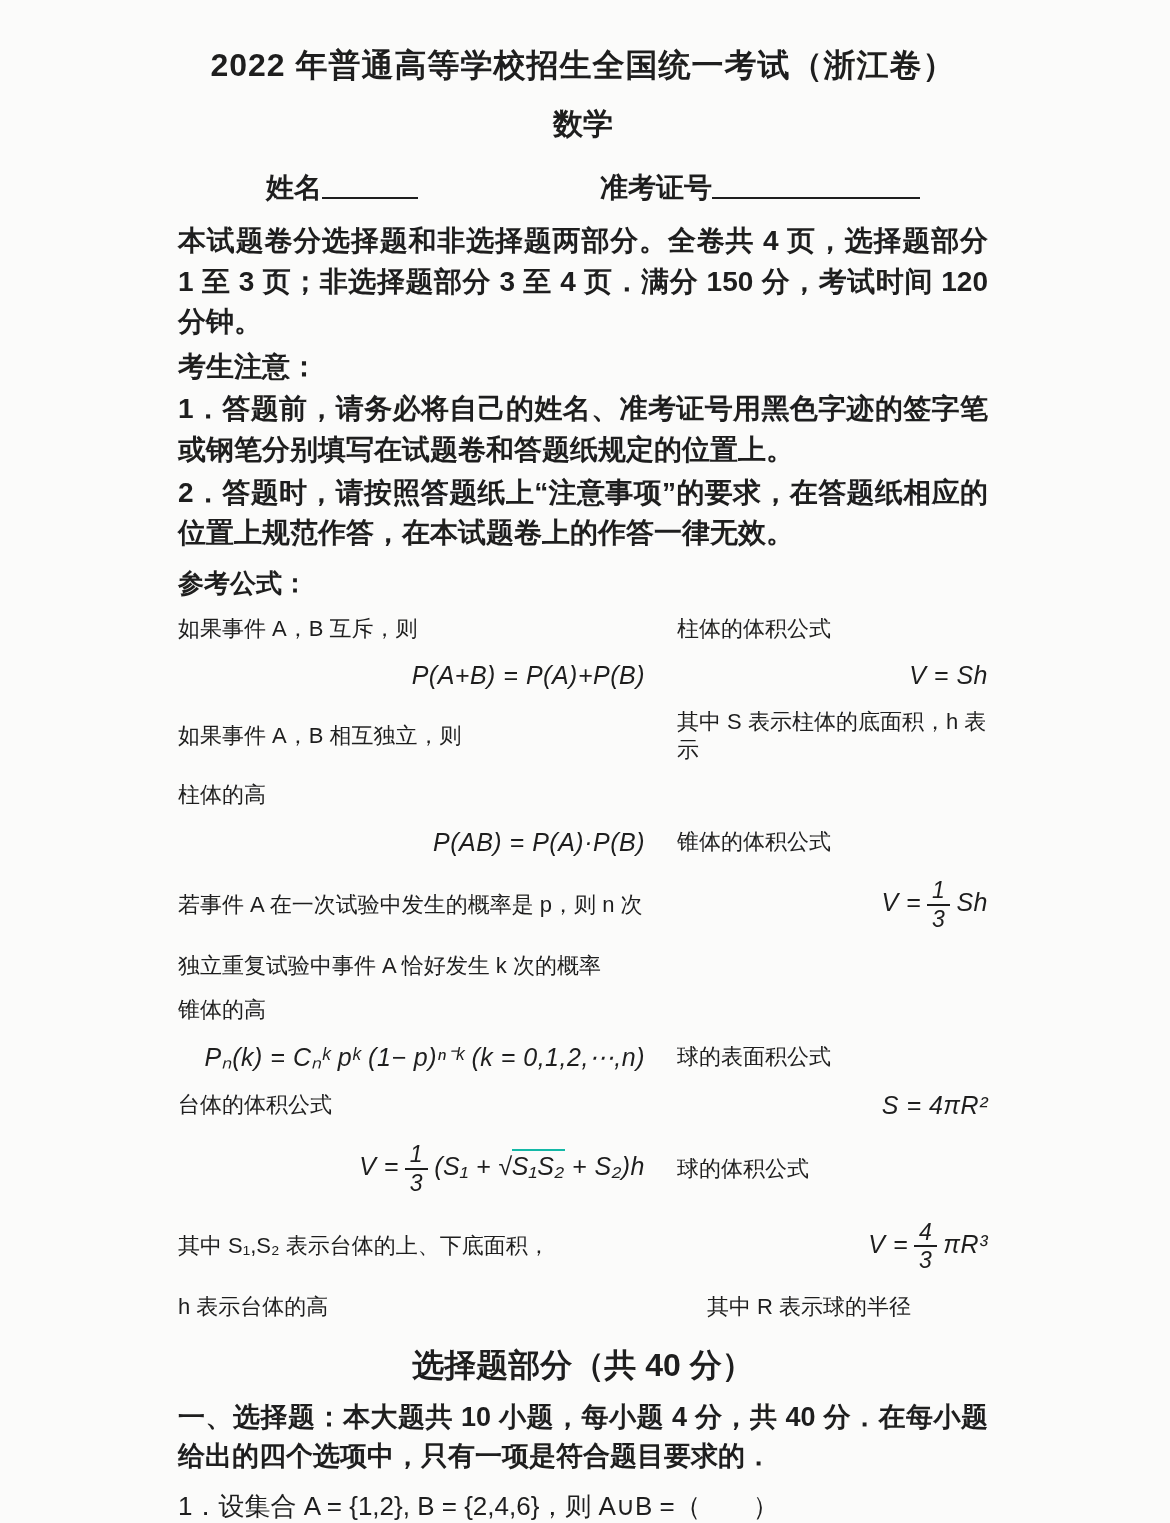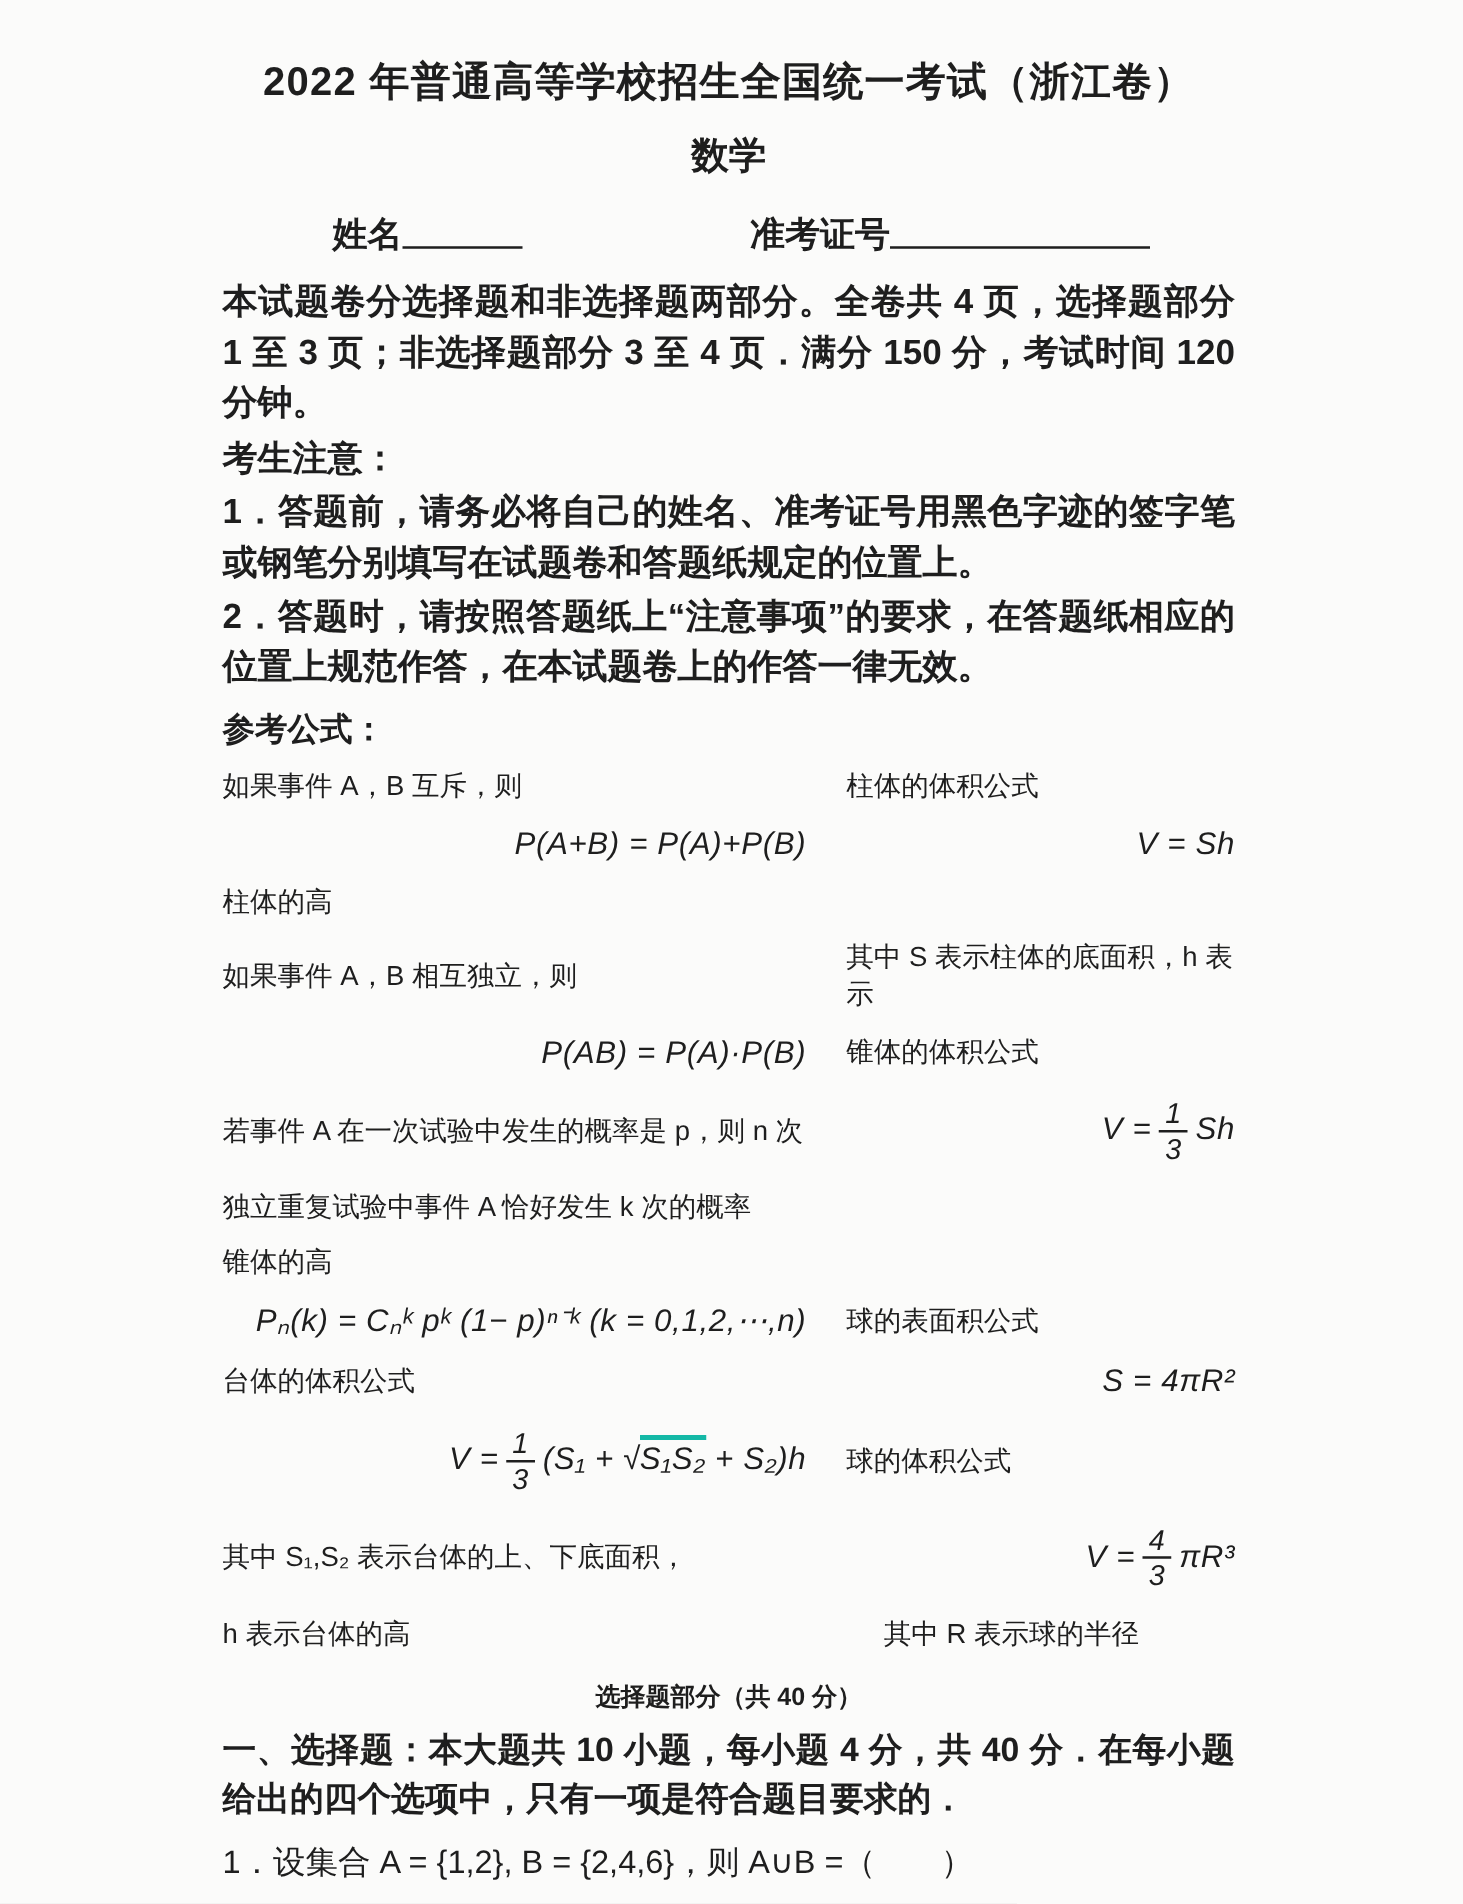--- a/index.html
+++ b/index.html
@@ -83,26 +83,26 @@
     display: inline-flex;
     flex-direction: column;
     align-items: center;
     vertical-align: middle;
     line-height: 1.08;
     margin: 0 6px;
     font-size: 0.92em;
   }
   .frac .num { border-bottom: 2px solid #1e1e1e; padding: 0 5px 1px 5px; }
   .frac .den { padding-top: 1px; }
-  .radicand { border-top: 4px solid #14b8a6; padding-top: 1px; }
+  .radicand { border-top: 2px solid #14b8a6; padding-top: 1px; }
   .radsym { margin-right: -1px; }
   .row-tall { padding: 12px 0; }
   
   .section-title {
-    font-size: 20px;
+    font-size: 32px;
     font-weight: 700;
     text-align: center;
     margin: 14px 0 10px 0;
   }
   .q-intro {
     font-size: 27px;
     font-weight: 700;
     line-height: 1.45;
     text-align: justify;
     margin-bottom: 8px;
@@ -140,26 +140,26 @@
     <div class="cell-left">如果事件 A，B 互斥，则</div>
     <div class="cell-right">柱体的体积公式</div>
   </div>
 
   <div class="ref-row">
     <div class="cell-left math">P(A+B) = P(A)+P(B)</div>
     <div class="cell-right math">V = Sh</div>
   </div>
 
   <div class="ref-row">
-    <div class="cell-left">柱体的高</div>
-  </div>
-
-  <div class="ref-row">
     <div class="cell-left">如果事件 A，B 相互独立，则</div>
     <div class="cell-right">其中 S 表示柱体的底面积，h 表示</div>
+  </div>
+
+  <div class="ref-row">
+    <div class="cell-left">柱体的高</div>
   </div>
 
   <div class="ref-row">
     <div class="cell-left math">P(AB) = P(A)·P(B)</div>
     <div class="cell-right">锥体的体积公式</div>
   </div>
 
   <div class="ref-row row-tall">
     <div class="cell-left">若事件 A 在一次试验中发生的概率是 p，则 n 次</div>
     <div class="cell-right math">

